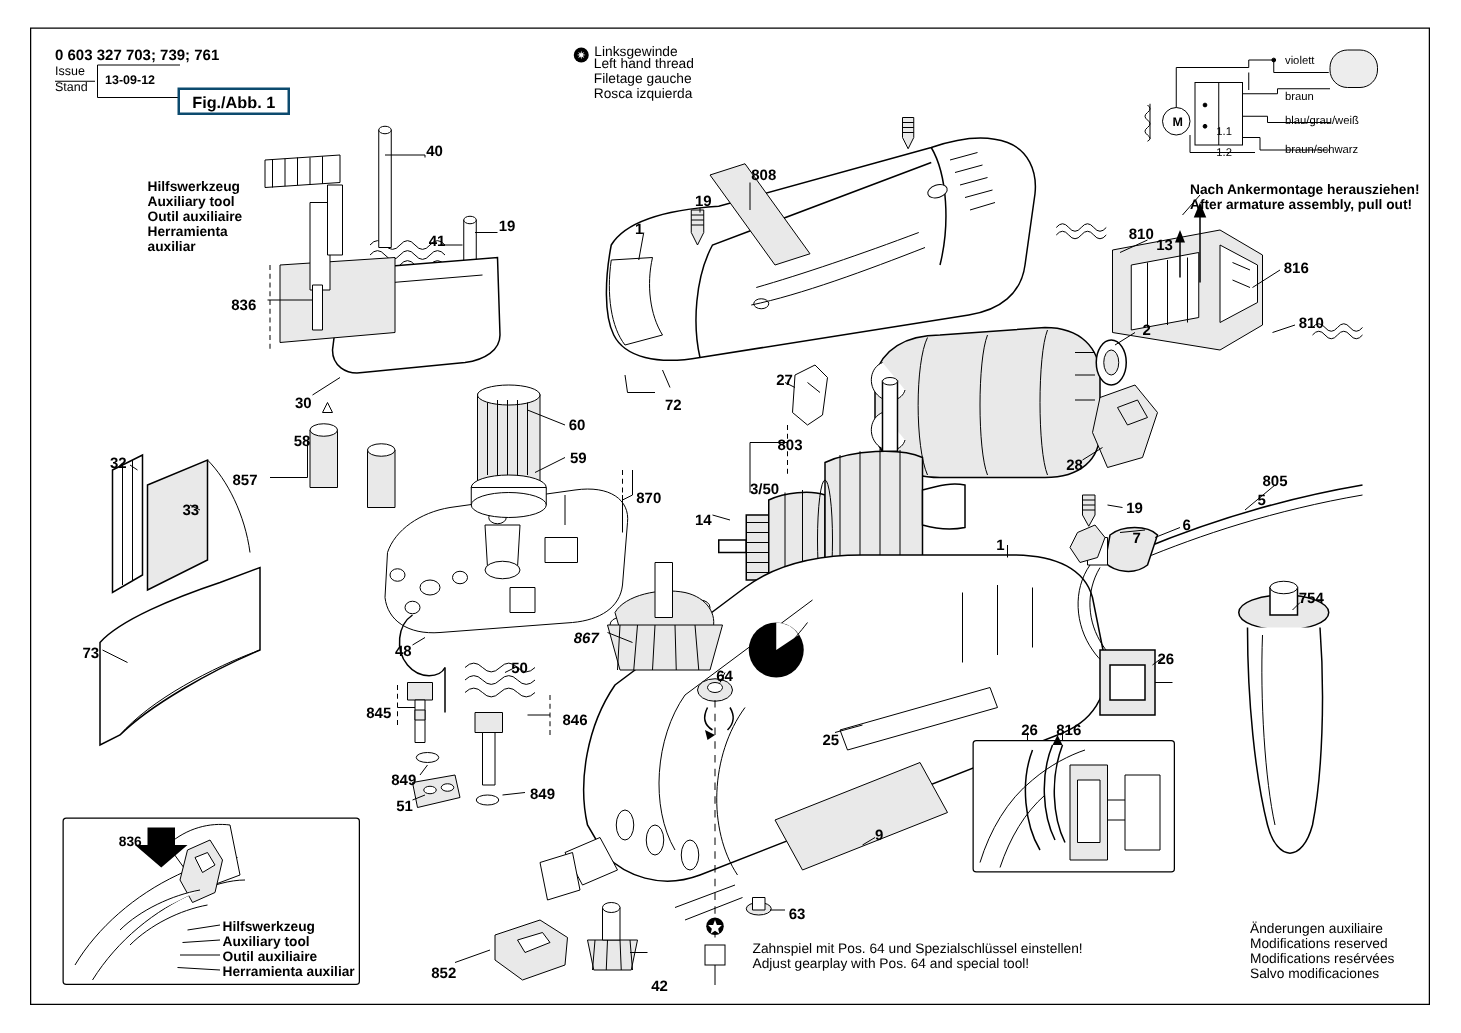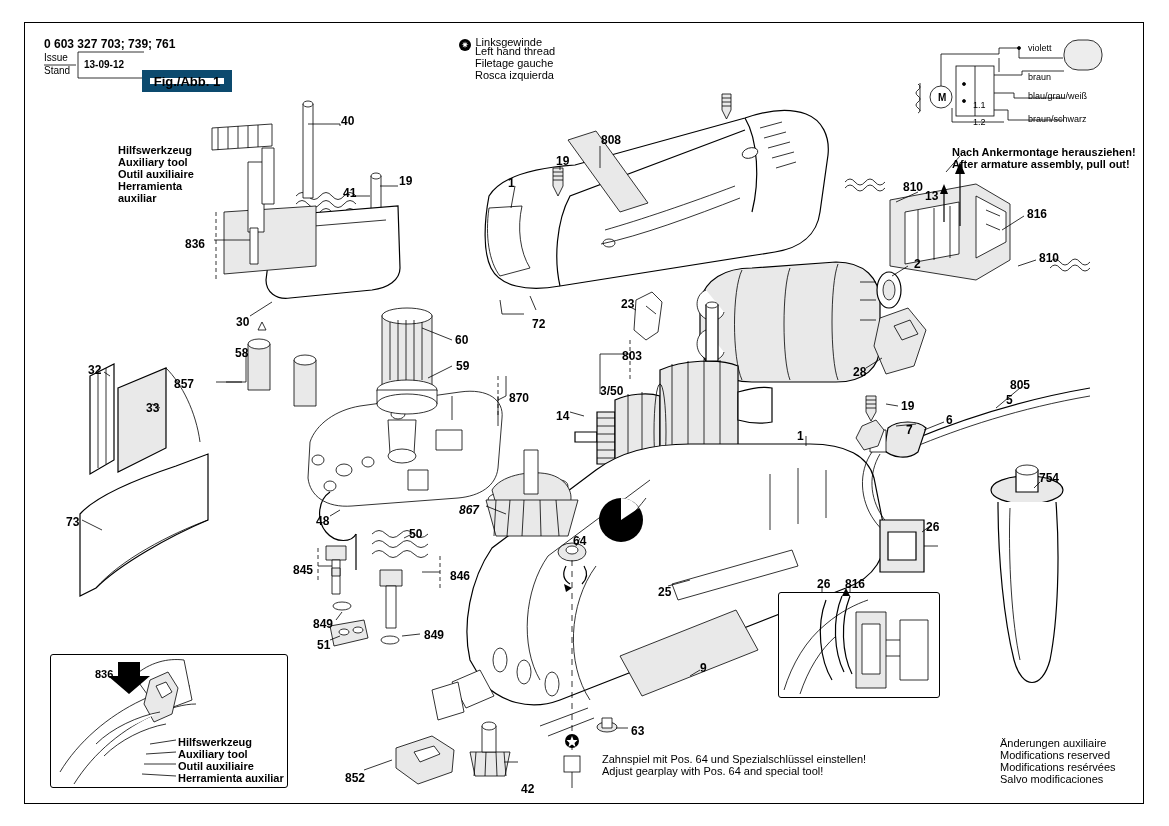--- a/index.html
+++ b/index.html
@@ -12,21 +12,21 @@
   .sm{font-size:10px;}
   .xs{font-size:9px;}
   .box{position:absolute;border:1px solid #000;box-sizing:border-box;}
   svg{position:absolute;left:0;top:0;width:1169px;height:826px;overflow:visible;}
   .ln{stroke:#000;fill:none;}
   .thin{stroke-width:0.8;}
   .med{stroke-width:1.2;}
   .fillw{fill:#ffffff;}
   .fillg{fill:#e9e9e9;}
   .fillb{fill:#000;}
-  .hdrbox{position:absolute;left:142px;top:70px;width:90px;height:22px;border:8px solid #0c4a6e;box-sizing:border-box;display:flex;align-items:center;justify-content:center;font-weight:bold;font-size:13px;}
+  .hdrbox{position:absolute;left:142px;top:70px;width:90px;height:22px;border:2px solid #0c4a6e;box-sizing:border-box;display:flex;align-items:center;justify-content:center;font-weight:bold;font-size:13px;}
   .issuebox{position:absolute;left:44px;top:52px;width:100px;height:26px;}
   .starglyph{display:inline-block;width:12px;height:12px;border-radius:50%;background:#000;color:#fff;font-size:9px;line-height:12px;text-align:center;vertical-align:-2px;}
   .inset{position:absolute;border:1px solid #000;box-sizing:border-box;background:#fff;border-radius:3px;}
 </style>
 </head>
 <body>
 
 <div id="sheet">
 
   <div class="bd"></div>
@@ -499,26 +499,26 @@
       <div class="t num" style="left: 601px; top: 134px;">808</div>
       <div class="t num" style="left: 556px; top: 155px;">19</div>
       <div class="t num" style="left: 185px; top: 238px;">836</div>
       <div class="t num" style="left: 236px; top: 316px;">30</div>
       <div class="t num" style="left: 532px; top: 318px;">72</div>
       <div class="t num" style="left: 914px; top: 258px;">2</div>
       <div class="t num" style="left: 903px; top: 181px;">810</div>
       <div class="t num" style="left: 925px; top: 190px;">13</div>
       <div class="t num" style="left: 1027px; top: 208px;">816</div>
       <div class="t num" style="left: 1039px; top: 252px;">810</div>
-      <div class="t num" style="left: 621px; top: 298px;">23</div>
+      <div class="t num" style="left: 621px; top: 298px;">27</div>
       <div class="t num" style="left: 853px; top: 366px;">28</div>
       <div class="t num" style="left: 455px; top: 334px;">60</div>
       <div class="t num" style="left: 456px; top: 360px;">59</div>
       <div class="t num" style="left: 235px; top: 347px;">58</div>
-      <div class="t num" style="left: 174px; top: 378px;">857</div>
+      <div class="t num" style="left: 186px; top: 378px;">857</div>
       <div class="t num" style="left: 88px; top: 364px;">32</div>
       <div class="t num" style="left: 146px; top: 402px;">33</div>
       <div class="t num" style="left: 66px; top: 516px;">73</div>
       <div class="t num" style="left: 509px; top: 392px;">870</div>
       <div class="t num" style="left: 602px; top: 350px; padding-left: 20px;">803</div>
       <div class="t num" style="left: 600px; top: 385px;">3/50</div>
       <div class="t num" style="left: 556px; top: 410px;">14</div>
       <div class="t num" style="left: 901px; top: 400px;">19</div>
       <div class="t num" style="left: 906px; top: 424px;">7</div>
       <div class="t num" style="left: 946px; top: 414px;">6</div>

